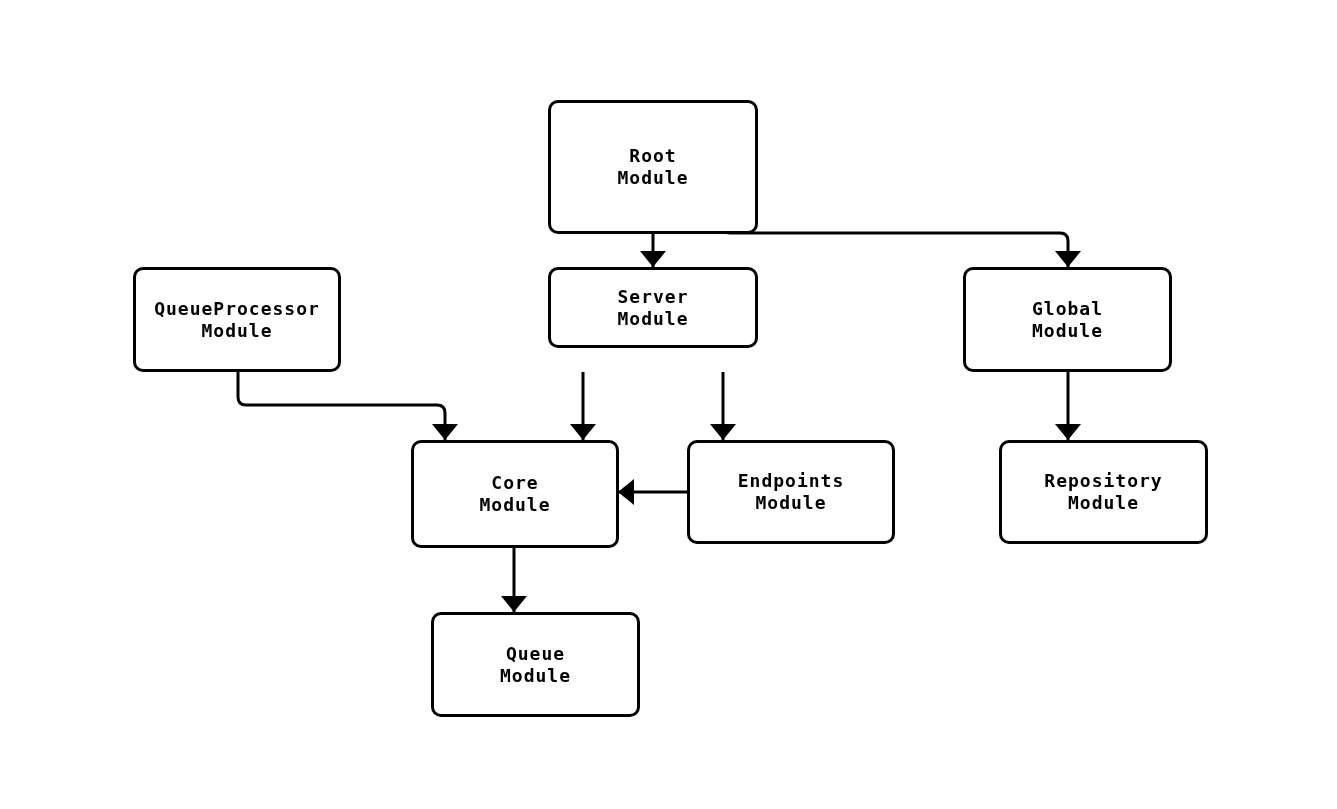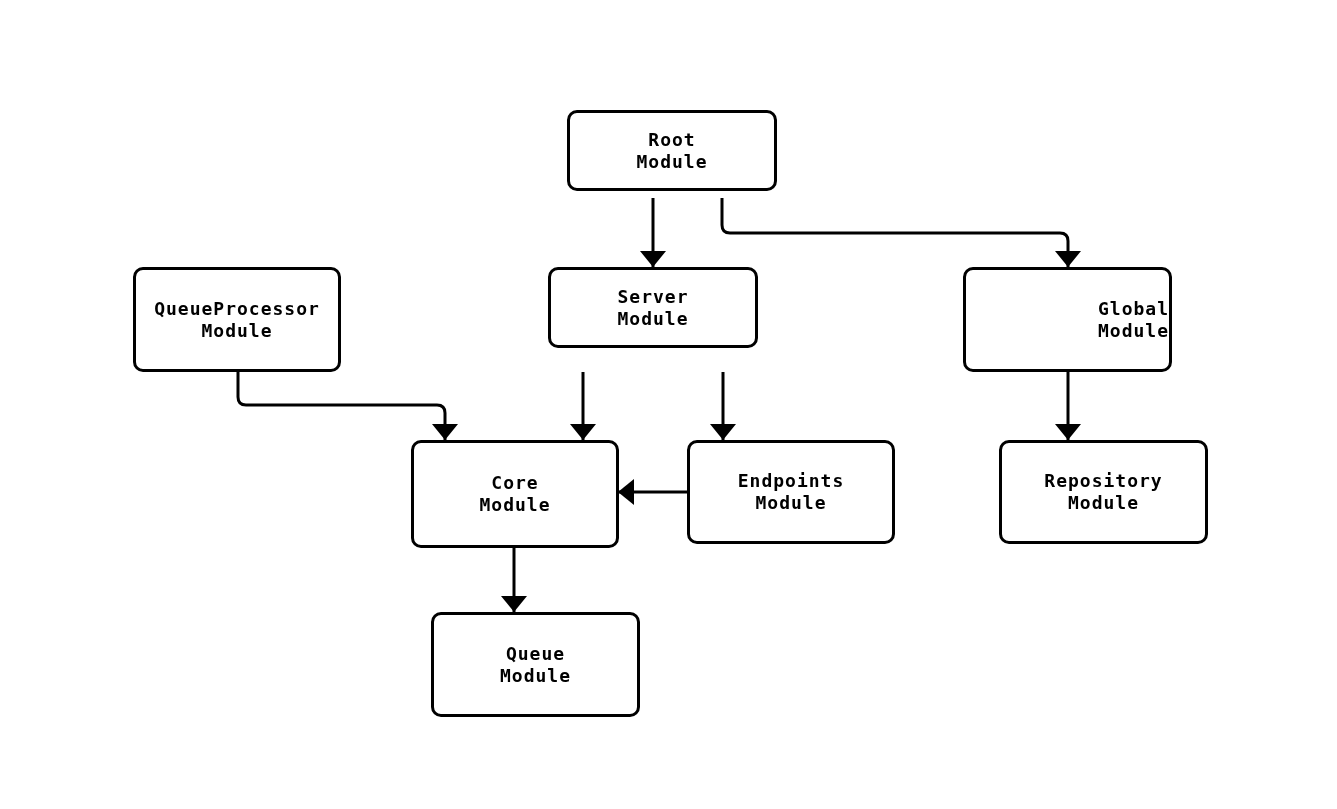--- a/index.html
+++ b/index.html
@@ -46,24 +46,24 @@
     flex-direction: column;
     align-items: center;
     justify-content: center;
     text-align: center;
     color: var(--text);
     font-weight: bold;
     font-size: 18px;
     line-height: 22px;
     letter-spacing: 1px;
   }
-  #node-root          { left: 548px; top:  110px; width: 210px; height: 81px; margin-left: 19px; }
+  #node-root          { left: 548px; top:  100px; width: 210px; height: 134px; }
   #node-queueprocessor{ left: 133px; top: 267px; width: 208px; height: 105px; }
   #node-server        { left: 548px; top: 267px; width: 210px; height: 81px; }
-  #node-global        { left: 963px; top: 267px; width: 209px; height: 105px; align-items: flex-end; }
+  #node-global        { left: 963px; top: 267px; width: 209px; height: 105px; }
   #node-core          { left: 411px; top: 440px; width: 208px; height: 108px; }
   #node-endpoints     { left: 687px; top: 440px; width: 208px; height: 104px; }
   #node-repository    { left: 963px; top: 440px; width: 209px; height: 104px; margin-left: 36px; }
   #node-queue         { left: 431px; top: 612px; width: 209px; height: 105px; }
   .node-line { display: block; }
 </style>
 </head>
 <body>
 
 <div class="canvas">

